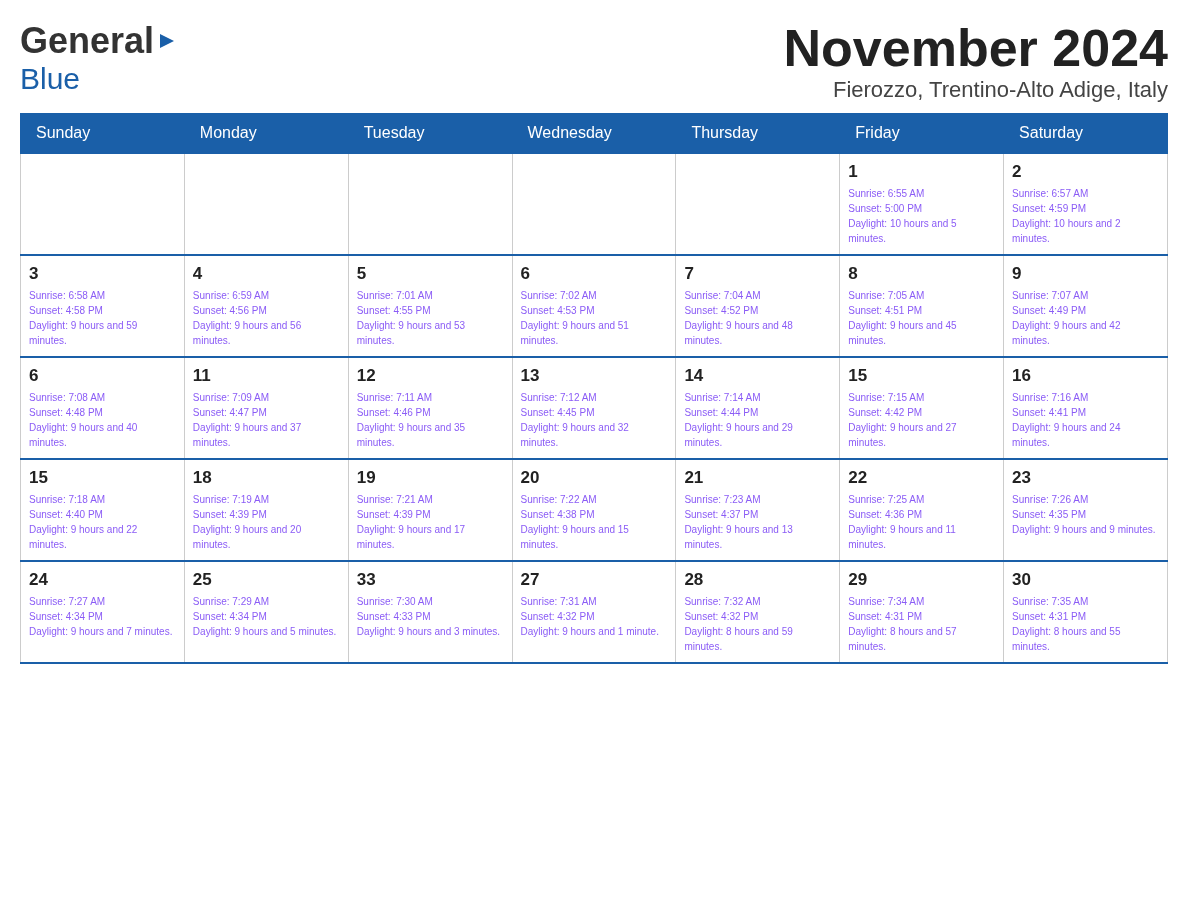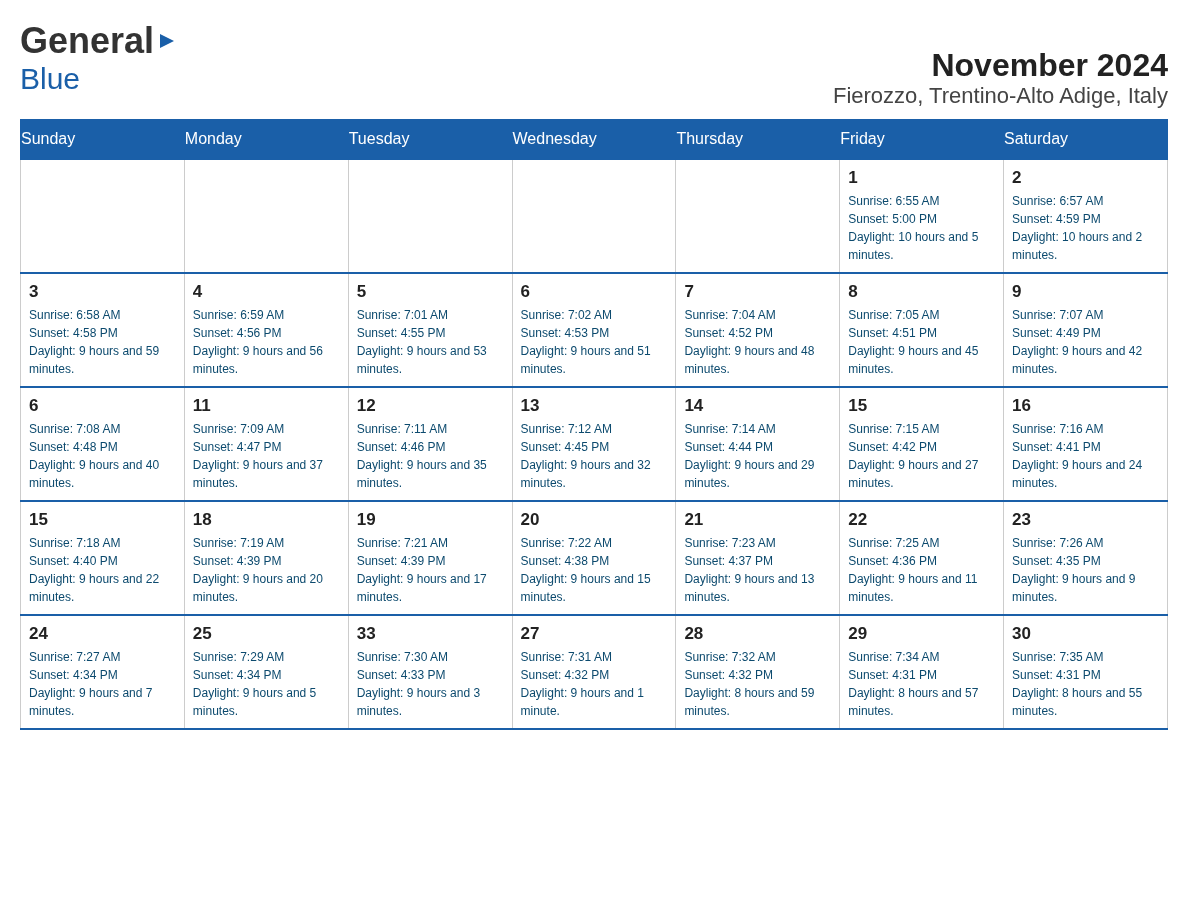--- a/index.html
+++ b/index.html
@@ -18,39 +18,38 @@
     }
     .logo {
       display: flex;
       flex-direction: column;
       align-items: flex-start;
     }
     .title-area {
       text-align: right;
     }
     .month-title {
-      font-size: 32px;
+      font-size: 52px;
       font-weight: bold;
       color: #222;
       line-height: 1.1;
-      margin-top: 28px;
     }
     .location {
       font-size: 22px;
       color: #444;
     }
     .calendar {
       width: 100%;
       border-collapse: collapse;
       margin-top: 10px;
     }
     .calendar th {
       background-color: #1a5fa8;
       color: #fff;
-      padding: 10px 0;
+      padding: 10px 15px;
       text-align: left;
       font-size: 16px;
       font-weight: normal;
       border: 1px solid #1a5fa8;
     }
     .calendar td {
       vertical-align: top;
       padding: 8px;
       border: 1px solid #ccc;
       width: calc(100% / 7);
@@ -59,22 +58,22 @@
     .calendar tr {
       border-bottom: 2px solid #1a5fa8;
     }
     .day-number {
       font-size: 17px;
       font-weight: bold;
       color: #222;
       margin-bottom: 4px;
     }
     .day-info {
-      font-size: 12px;
-      color: #0c4a6e;
+      font-size: 10px;
+      color: #8b5cf6;
       line-height: 1.5;
     }
     .empty-cell {
       background: #fff;
     }
     .logo-general {
       font-size: 36px;
       font-weight: bold;
       color: #333;
     }

